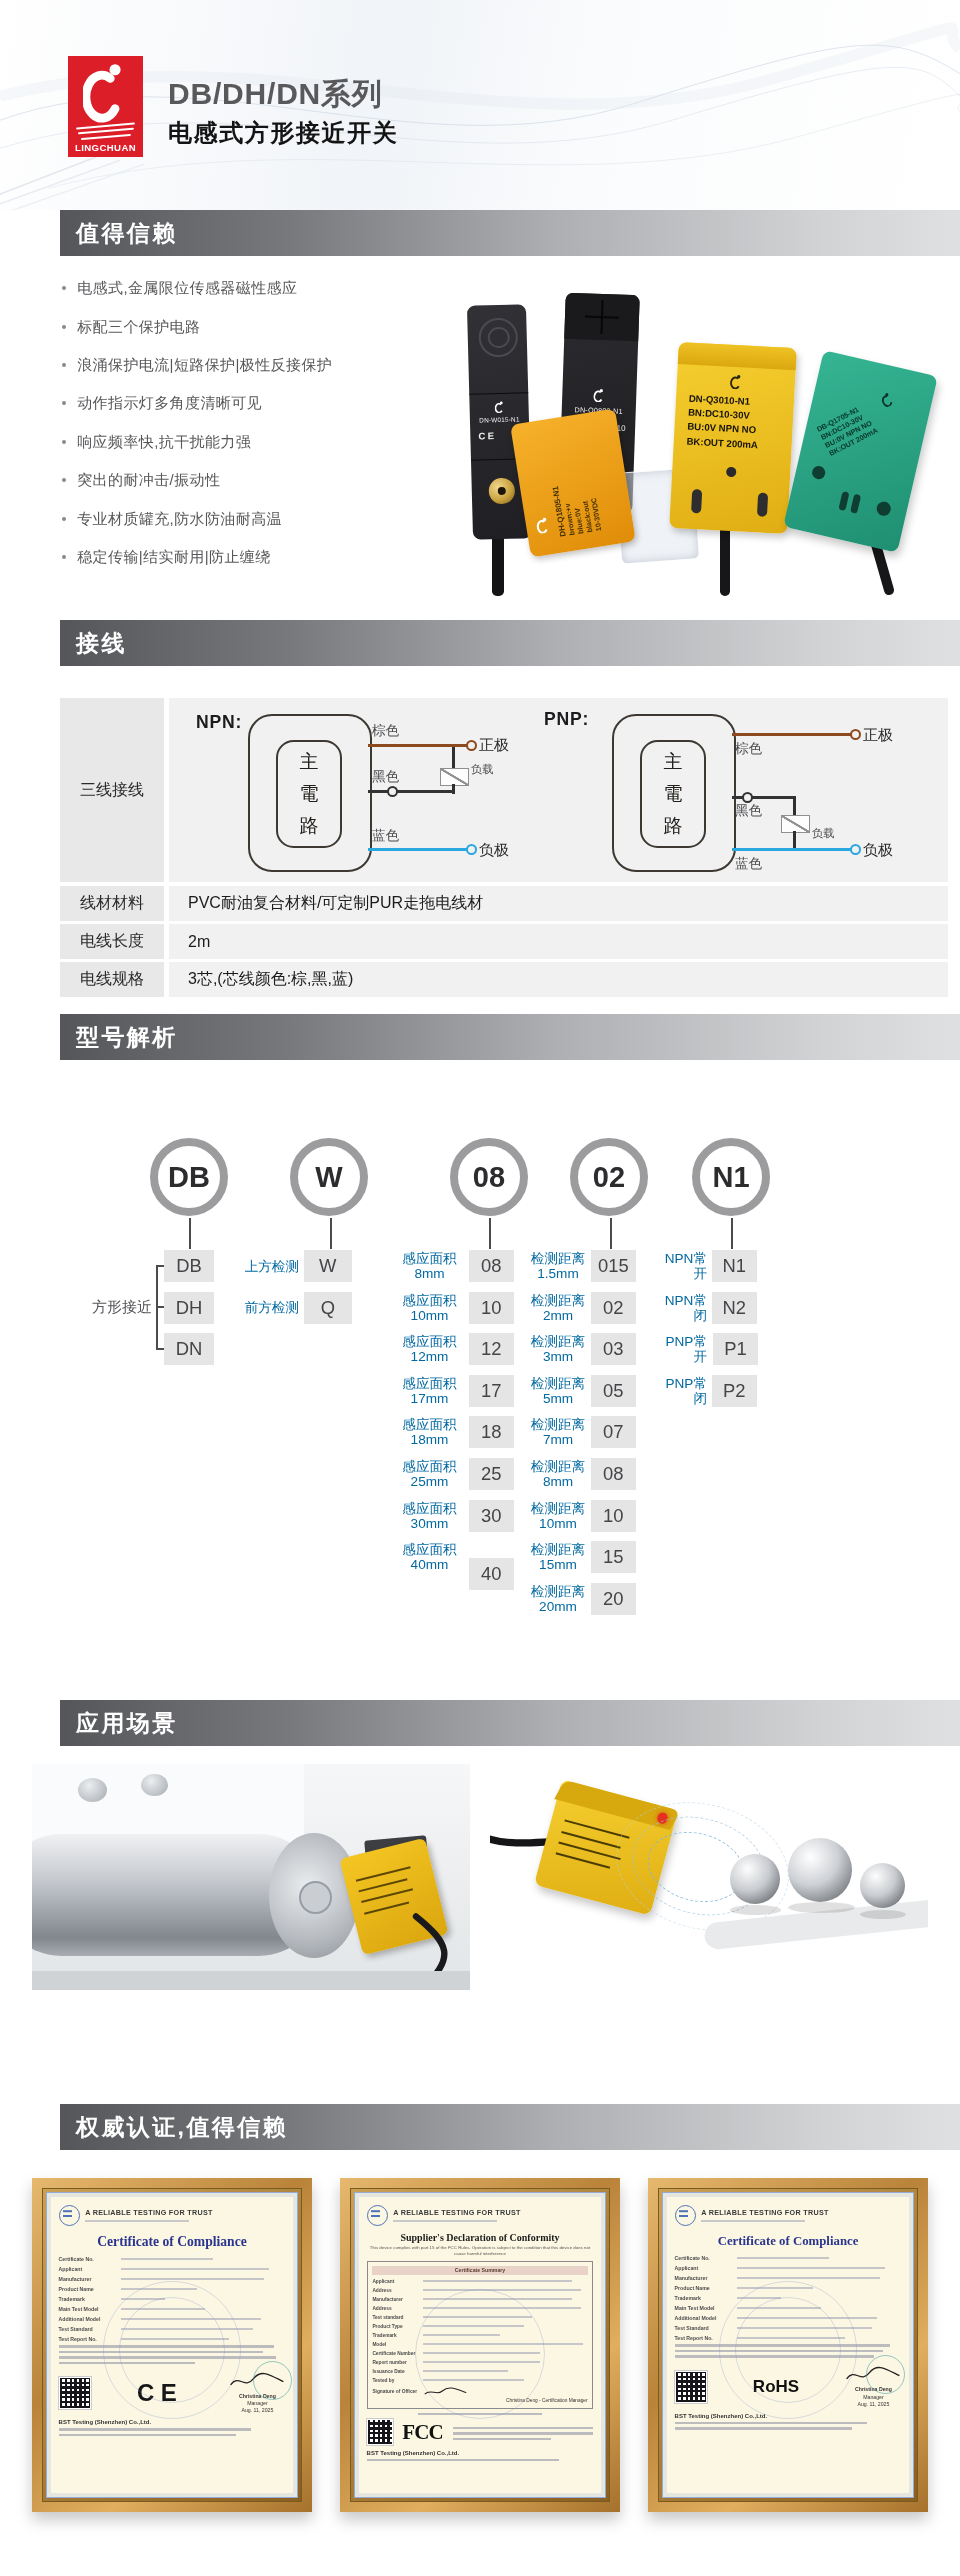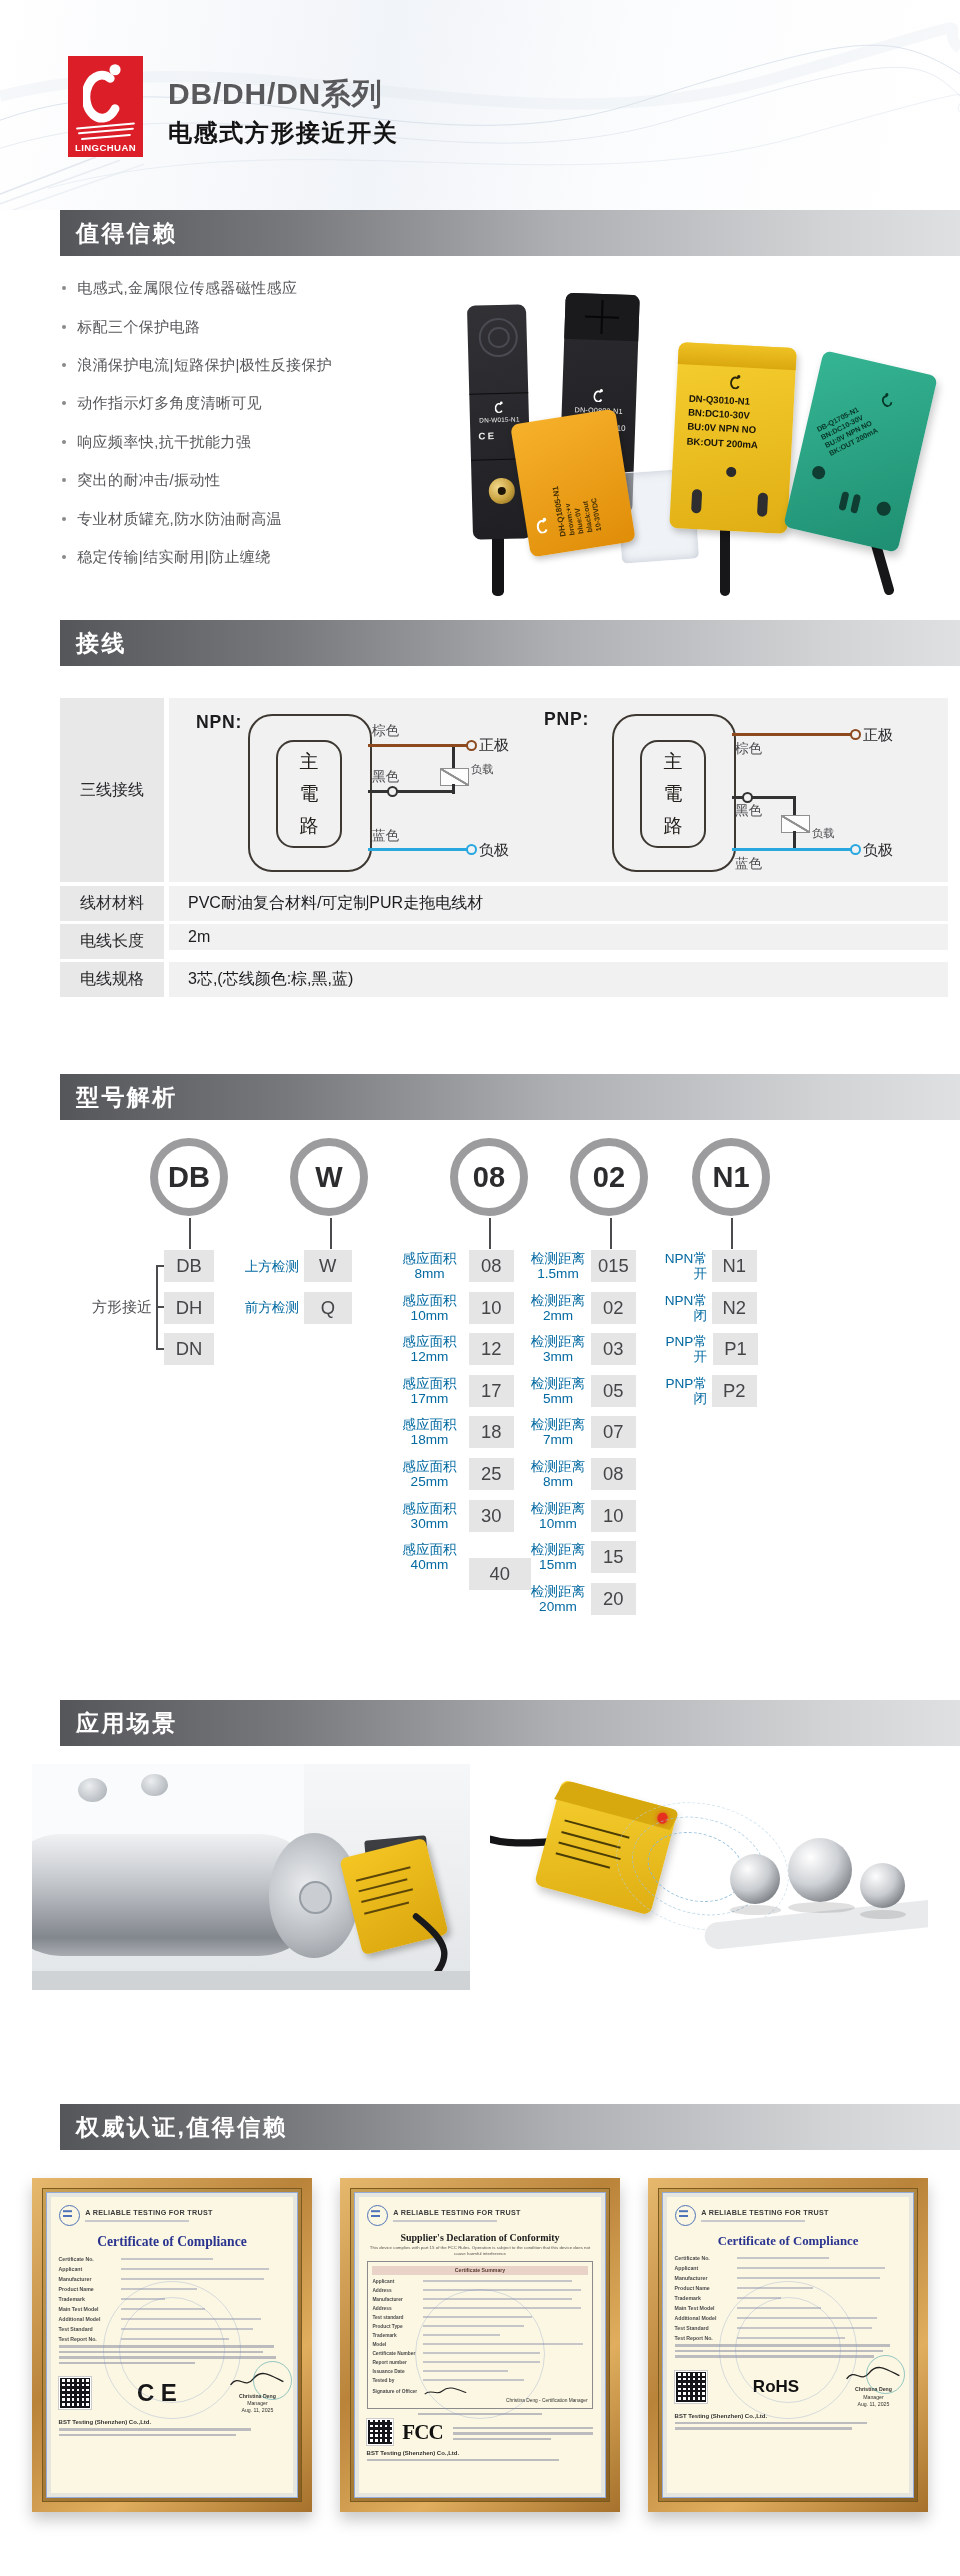--- a/index.html
+++ b/index.html
@@ -255,31 +255,31 @@
 
   <div class="lblcell" style="top:886px;height:35px;">
       <span>线材材料</span>
     </div>
   <div class="valcell" style="top:886px;height:35px;">
       <span>PVC耐油复合材料/可定制PUR走拖电线材</span>
     </div>
   <div class="lblcell" style="top:924px;height:35px;">
       <span>电线长度</span>
     </div>
-  <div class="valcell" style="top:924px;height:26px;">
+  <div class="valcell" style="top:924px;height:35px;">
       <span>2m</span>
     </div>
   <div class="lblcell" style="top:962px;height:35px;">
       <span>电线规格</span>
     </div>
   <div class="valcell" style="top:962px;height:35px;">
       <span>3芯,(芯线颜色:棕,黑,蓝)</span>
     </div>
 
-  <div class="bar" style="top:1074px;font-family:Liberation Serif, serif;">
+  <div class="bar" style="top:1014px;font-family:Liberation Serif, serif;">
     <span>型号解析</span>
   </div>
 
   <div class="circle" style="left:150px;">DB</div>
   <div class="circle" style="left:290px;">W</div>
   <div class="circle" style="left:450px;">08</div>
   <div class="circle" style="left:570px;">02</div>
   <div class="circle" style="left:692px;">N1</div>
   <div class="vline" style="left:189px;top:1218px;height:31px;"></div>
   <div class="vline" style="left:330px;top:1218px;height:31px;"></div>
@@ -363,21 +363,21 @@
           <span style="display:block;">感应面积</span>
           <span style="display:block;">30mm</span>
         </div>
         <div class="mbox" style="width:45px;">30</div>
       </div>
     <div class="mrow">
         <div class="mlabel" style="width:69px;text-align:center;margin-right:4.8px;">
           <span style="display:block;">感应面积</span>
           <span style="display:block;">40mm</span>
         </div>
-        <div class="mbox" style="width:62px;margin-top:34px;">40</div>
+        <div class="mbox" style="width:45px;margin-top:34px;">40</div>
       </div>
   </div>
 
   <div class="mcol" style="left:530px;">
     <div class="mrow">
         <div class="mlabel" style="width:56px;text-align:center;margin-right:4.8px;">
           <span style="display:block;">检测距离</span>
           <span style="display:block;">1.5mm</span>
         </div>
         <div class="mbox" style="width:45px;">015</div>

